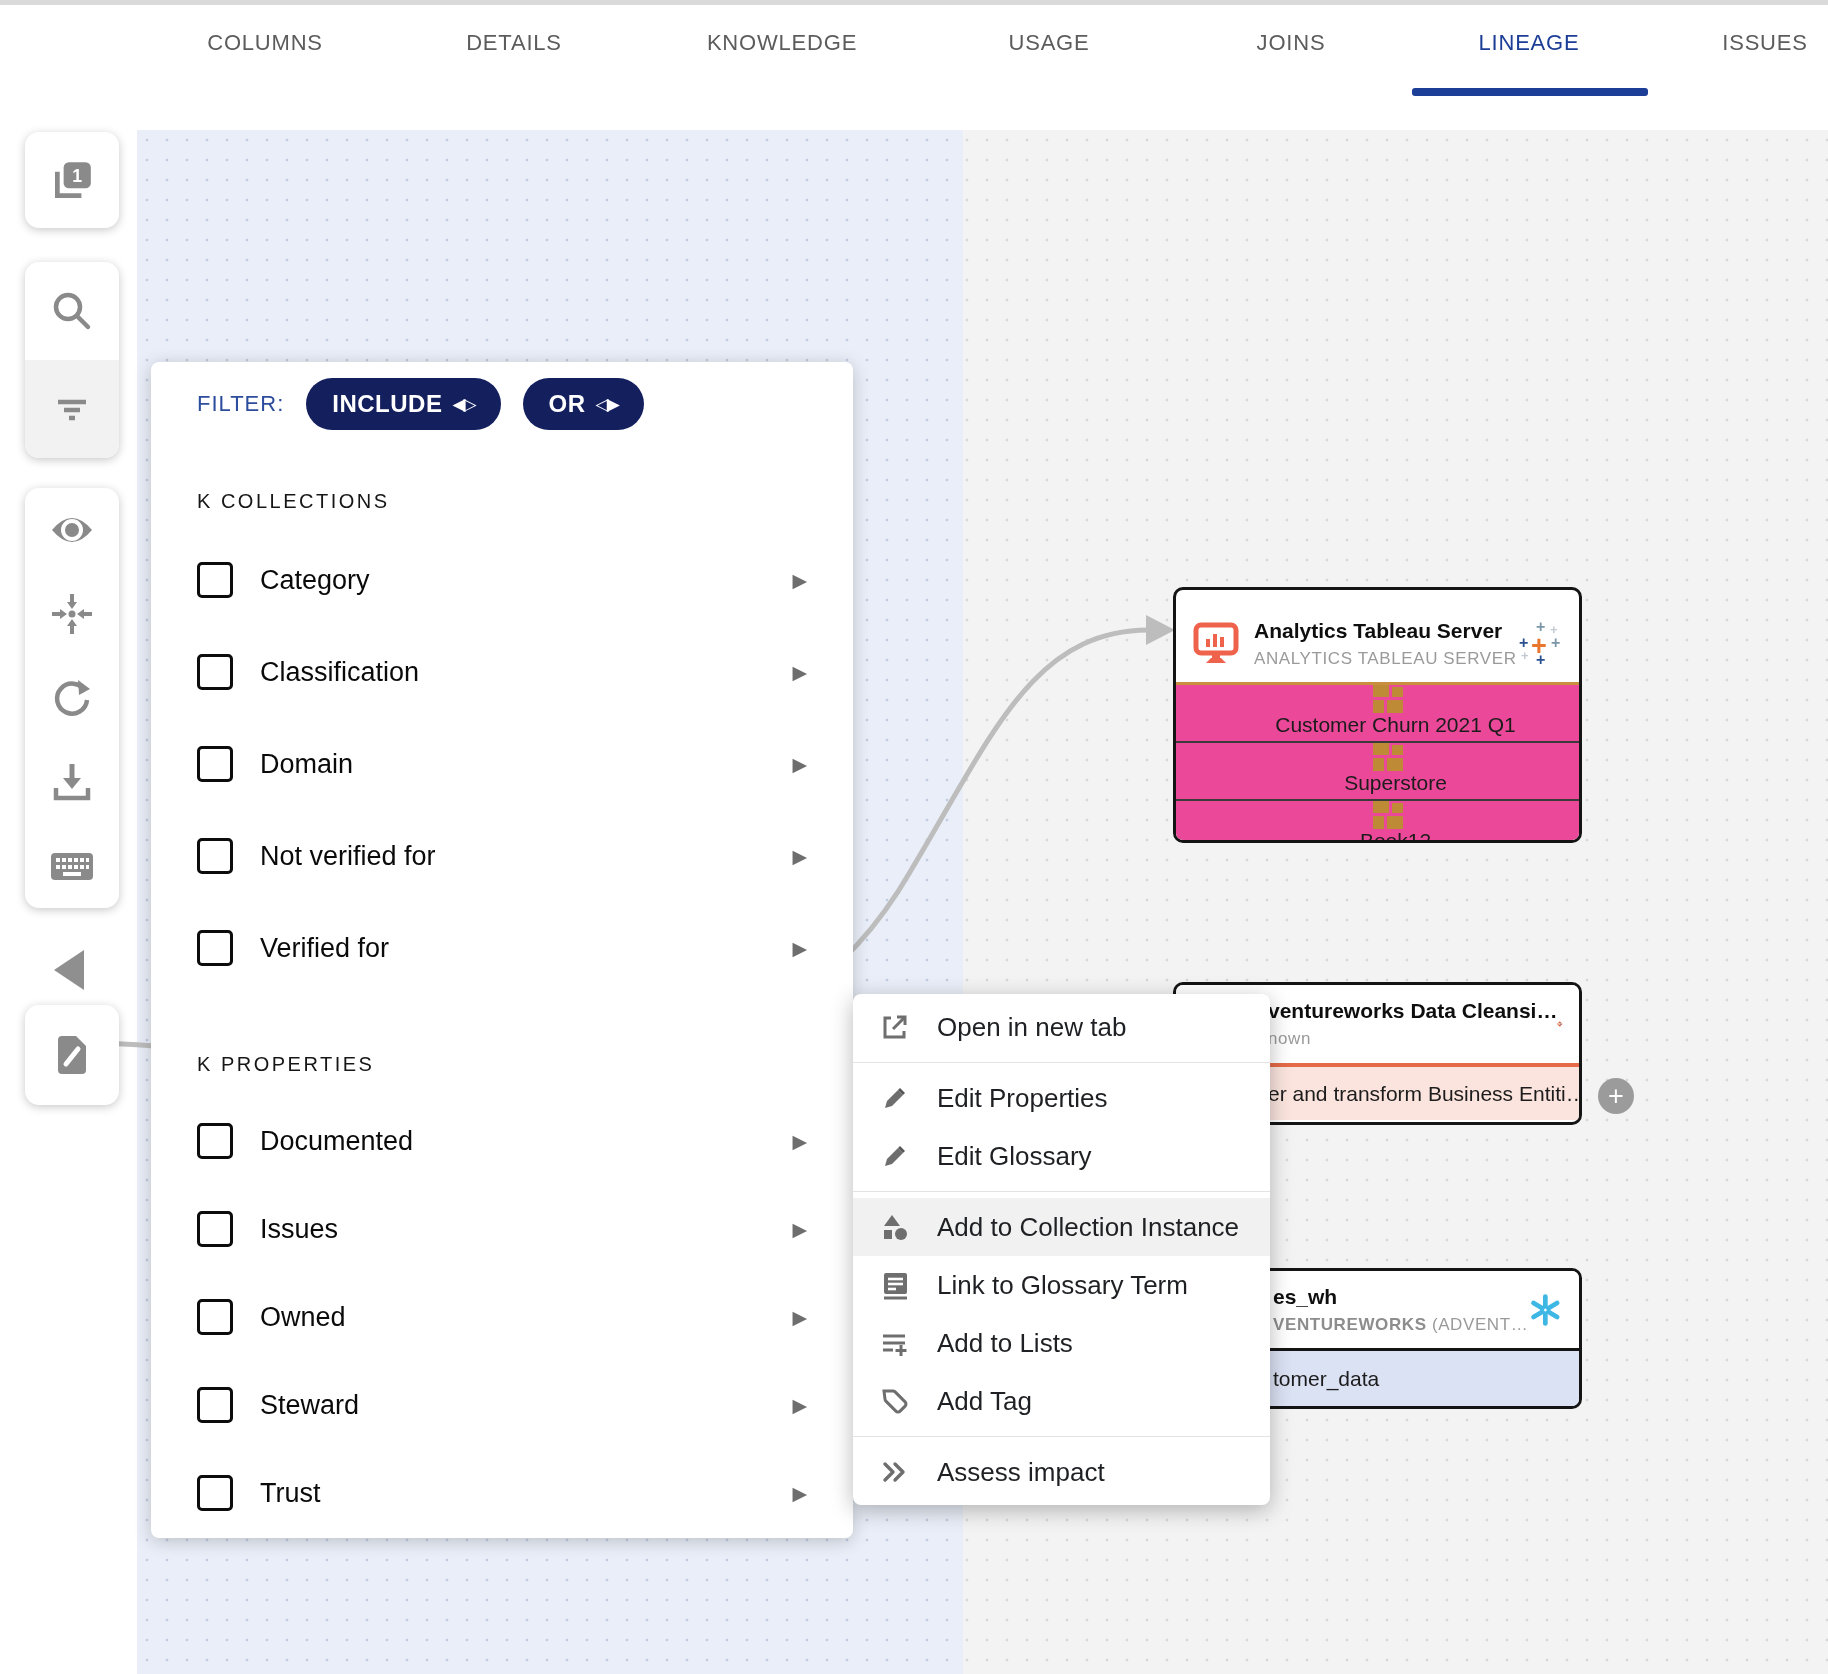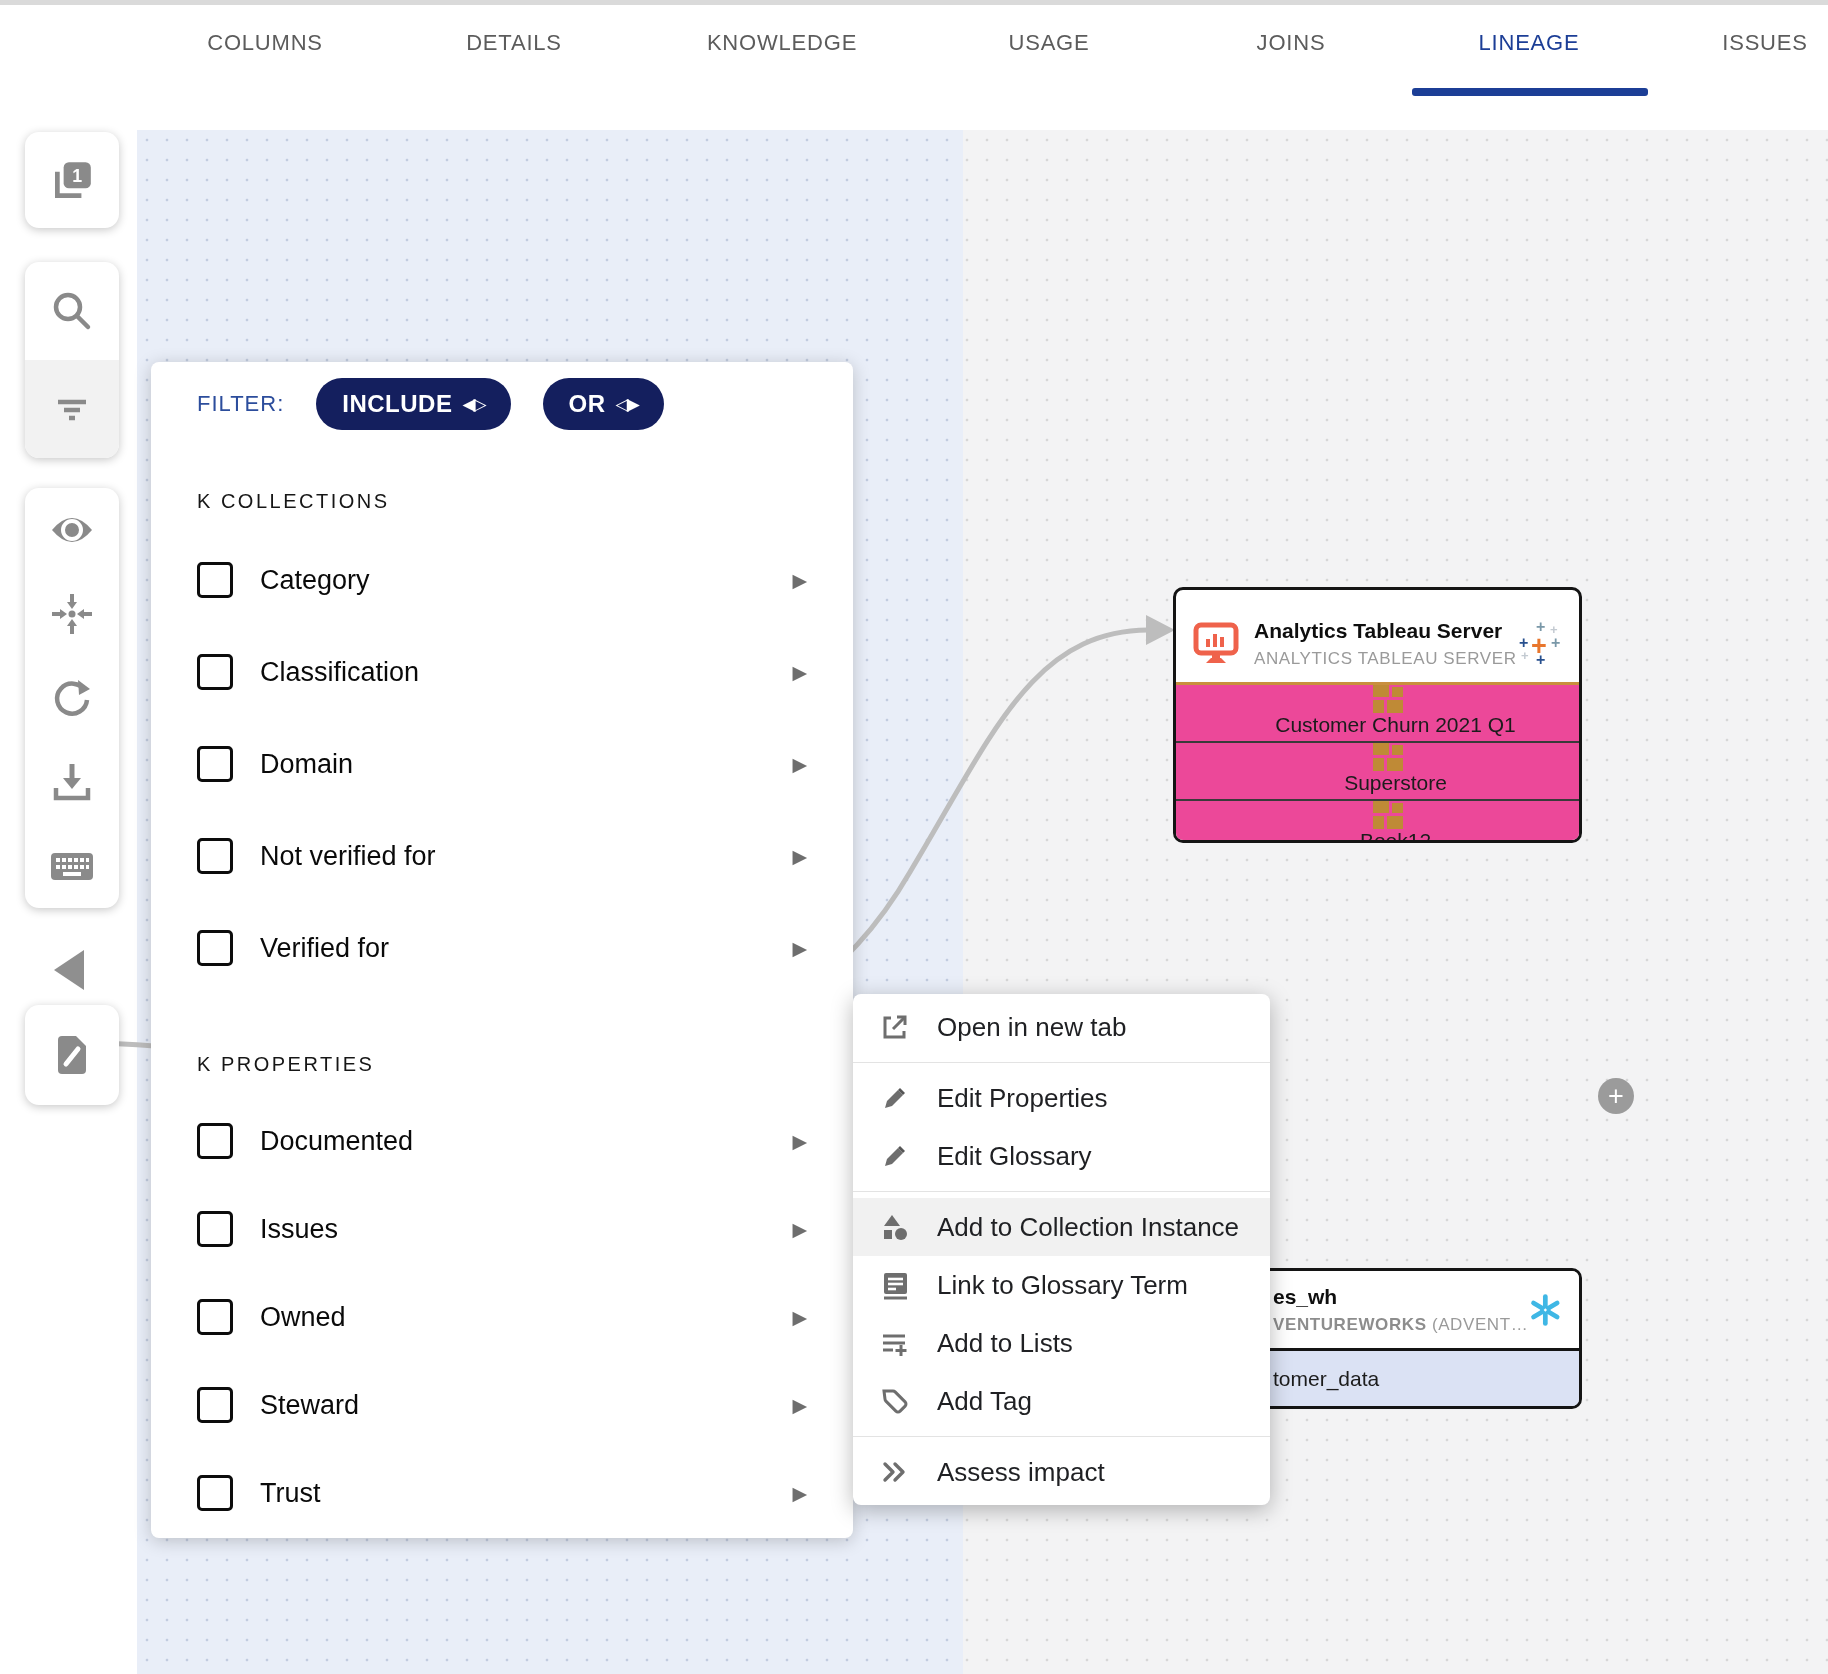--- a/index.html
+++ b/index.html
@@ -24,21 +24,21 @@
   .tcard{position:absolute;left:25px;width:94px;background:#fff;border-radius:14px;z-index:3;
          box-shadow:0 2px 10px rgba(0,0,0,.22);display:flex;flex-direction:column;overflow:hidden;}
   .tbtn{width:94px;display:flex;align-items:center;justify-content:center;cursor:pointer;flex:1;}
   .tbtn.pressed{background:#f2f2f2;}
   .collapse-tri{position:absolute;left:54px;top:950px;width:0;height:0;z-index:3;cursor:pointer;
       border-top:20px solid transparent;border-bottom:20px solid transparent;border-right:30px solid #8f8f8f;}
 
   
   .panel{position:absolute;left:151px;top:362px;width:702px;height:1176px;background:#fff;border-radius:8px;
          z-index:3;box-shadow:0 3px 18px rgba(0,0,0,.20);}
-  .pill-row{position:absolute;left:46px;top:16px;height:52px;display:flex;align-items:center;gap:32px;}
+  .pill-row{position:absolute;left:46px;top:16px;height:52px;display:flex;align-items:center;gap:22px;}
   .filter-label{font-size:22px;letter-spacing:1px;color:#2c4d9c;font-weight:500;}
   .pill{height:52px;border-radius:26px;background:#141f5e;color:#fff;display:flex;align-items:center;
         padding:0 26px;font-size:24px;font-weight:bold;letter-spacing:.5px;cursor:pointer;gap:10px;}
   .pill .arrows{font-size:17px;letter-spacing:-2px;font-weight:normal;}
   .psec{position:absolute;left:46px;right:36px;}
   .psec-title{height:44px;font-size:20px;letter-spacing:2.5px;font-weight:500;color:#161616;}
   .prow{height:92px;display:flex;align-items:center;position:relative;cursor:default;}
   .psec.props .prow{height:88px;}
   .cbx{width:30px;height:30px;border:3px solid #0c0c0c;border-radius:5px;background:#fff;cursor:pointer;flex:none;}
   .prow .lbl{margin-left:27px;font-size:27px;color:#0a0a0a;}
@@ -328,20 +328,37 @@
               <rect x="19" y="2" width="11" height="10"></rect>
             <rect x="0" y="15" width="11" height="13"></rect>
               <rect x="14" y="15" width="16" height="13"></rect>
           </g>
         </svg>
         <span class="rtxt">Book12</span>
       </div>
     </div>
   </div>
 
+  <div class="node" style="top:982px;height:143px;">
+    <div class="node-head" style="height:78px;padding-left:92px;">
+      <div>
+        <div class="node-title">ventureworks Data Cleansi…</div>
+        <div class="node-sub">nown</div>
+      </div>
+      <div class="spacer"></div>
+      <svg width="42" height="42" viewBox="0 0 42 42">
+        <polygon points="21,1 41,21 21,41 1,21" fill="#e4632a"></polygon>
+        <polygon points="8,16 36,16 29,27 13,27" fill="#ffffff"></polygon>
+        <polygon points="31,17 15,21 31,26" fill="#2a5bd7"></polygon>
+      </svg>
+    </div>
+    <div class="node-row" style="height:57px;background:#fbe4de;border-top:4px solid #e56a47;padding-left:92px;box-sizing:border-box;">
+      <span class="rtxt">er and transform Business Entiti…</span>
+    </div>
+  </div>
 
   <div class="node" style="top:1268px;height:141px;">
     <div class="node-head" style="height:77px;padding-left:97px;">
       <div>
         <div class="node-title">es_wh</div>
         <div class="node-sub">
           <b style="color:#8d8d8d;">VENTUREWORKS</b><span> (ADVENT…</span>
         </div>
       </div>
       <div class="spacer"></div>

